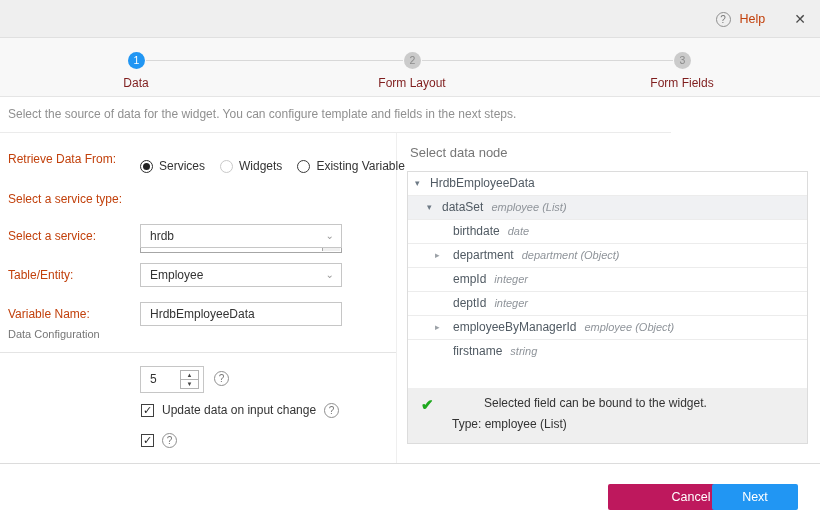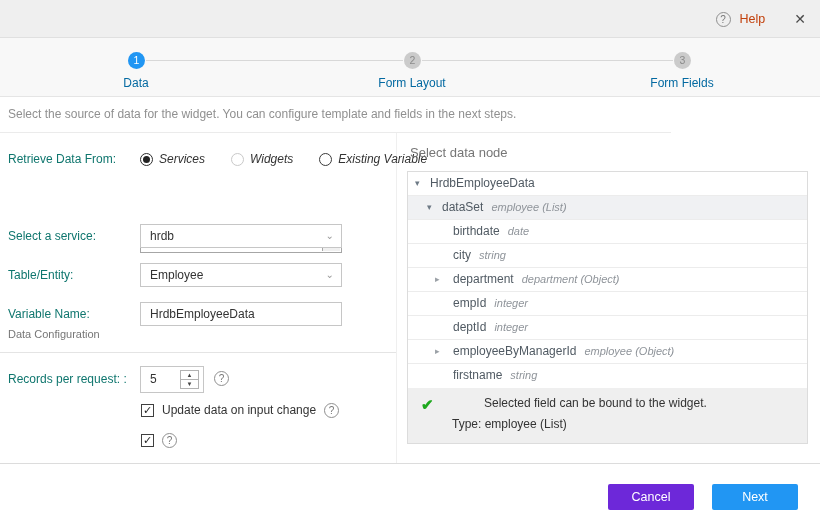--- a/index.html
+++ b/index.html
@@ -12,31 +12,31 @@
   .qicon{width:15px;height:15px;border:1px solid #8f8f8f;border-radius:50%;display:inline-flex;align-items:center;justify-content:center;font-size:10px;color:#777;box-sizing:border-box;cursor:pointer;}
   .hdr-help-text{color:#c2410c;font-size:12.5px;cursor:pointer;}
   .hdr-close{margin-left:20px;font-size:14px;color:#4a4a4a;cursor:pointer;}
 
   
   .stepper{position:absolute;left:0;top:38px;width:820px;height:59px;background:#f8f8f8;border-bottom:1px solid #e5e5e5;box-sizing:border-box;}
   .sline{position:absolute;top:22px;height:1px;background:#d8d8d8;}
   .scircle{position:absolute;top:14px;width:17px;height:17px;border-radius:50%;text-align:center;line-height:17px;font-size:10.5px;}
   .scircle.active{background:#2196f3;color:#fff;}
   .scircle.inactive{background:#cbcbcb;color:#8b8b8b;}
-  .slabel{position:absolute;top:38px;width:120px;text-align:center;color:#0369a1;font-size:12px;}
+  .slabel{position:absolute;top:38px;width:120px;text-align:center;color:#7f1d1d;font-size:12px;}
 
   
   .desc{position:absolute;left:0;top:97px;width:671px;height:36px;border-bottom:1px solid #ebebeb;box-sizing:border-box;}
   .desc span{position:absolute;left:8px;top:0;line-height:35px;color:#909090;}
 
   .vdiv{position:absolute;left:396px;top:133px;width:1px;height:330px;background:#efefef;}
 
   
-  .flabel{position:absolute;left:8px;color:#0f766e;}
-  .radios{position:absolute;left:140px;top:146px;height:26px;display:flex;align-items:center;gap:26px;font-style:italic;}
+  .flabel{position:absolute;left:8px;color:#c2410c;}
+  .radios{position:absolute;left:140px;top:153px;height:26px;display:flex;align-items:center;gap:15px;}
   .radio{display:flex;align-items:center;gap:6px;cursor:pointer;}
   .rdot{width:13px;height:13px;border-radius:50%;box-sizing:border-box;background:#fff;}
   .rdot.sel{border:1px solid #2d2d2d;position:relative;}
   .rdot.sel::after{content:"";position:absolute;left:2px;top:2px;width:7px;height:7px;border-radius:50%;background:#222;}
   .rdot.dis{border:1px solid #c9c9c9;}
   .rdot.off{border:1.5px solid #3a3a3a;}
 
   .nselect{position:absolute;left:140px;width:202px;box-sizing:border-box;border:1px solid #a6a6a6;background:#fff;cursor:pointer;}
   .nselect .txt{position:absolute;left:9px;top:0;line-height:24px;}
   .nbtn{position:absolute;right:1px;top:1px;bottom:1px;width:17px;background:#f0f0f0;border-left:1px solid #a6a6a6;display:flex;align-items:center;justify-content:center;color:#555;font-size:9px;}
@@ -74,21 +74,21 @@
   .l2 .tcaret{left:27px;} .l2 .tname{left:45px;}
 
   .msg{position:absolute;left:0;bottom:0;width:100%;height:55px;background:#efefef;box-sizing:border-box;}
   .msg-check{position:absolute;left:13px;top:8px;color:#1ea81e;font-size:15px;font-weight:bold;}
   .msg-l1{position:absolute;left:44px;top:8px;color:#333;margin-left:32px;}
   .msg-l2{position:absolute;left:44px;top:29px;color:#333;}
 
   
   .fdiv{position:absolute;left:0;top:463px;width:820px;height:1px;background:#dcdcdc;}
   .btn{position:absolute;top:484px;width:86px;height:26px;border:none;border-radius:2px;color:#fff;font-size:12.5px;font-family:"Liberation Sans",sans-serif;text-align:center;line-height:26px;cursor:pointer;}
-  .btn-cancel{left:608px;background:#6d28d9;}
+  .btn-cancel{left:608px;background:#be185d;padding-left:40px;}
   .btn-next{left:712px;background:#2196f3;}
 </style>
 </head>
 <body>
 
 <div id="dialog">
 
   <div class="hdr">
     <div class="hdr-right">
       <span class="qicon">?</span>
@@ -123,20 +123,21 @@
     <span class="radio">
       <span class="rdot dis"></span>
       <span>Widgets</span>
     </span>
     <span class="radio">
       <span class="rdot off"></span>
       <span>Existing Variable</span>
     </span>
   </div>
 
+  <div class="flabel" style="top:186px;line-height:27px;">Select a service type:</div>
   <div class="nselect" style="top:186px;height:27px;margin-top:40px;">
     <span class="txt" style="line-height:25px;">Database CRUD</span>
     <span class="nbtn">⌄</span>
   </div>
 
   <div class="flabel" style="top:224px;line-height:24px;">Select a service:</div>
   <div class="fselect" style="top:224px;">
     <span class="txt">hrdb</span>
     <span class="chev">⌄</span>
   </div>
@@ -148,21 +149,20 @@
   </div>
 
   <div class="flabel" style="top:302px;line-height:24px;">Variable Name:</div>
   <div class="finput" style="top:302px;">
     <span class="txt">HrdbEmployeeData</span>
   </div>
 
   <div class="secthead">Data Configuration</div>
   <div class="sectline"></div>
 
-  <div class="flabel" style="top:366px;line-height:27px;">Records per request: :</div>
   <div class="spinner">
     <span class="val">5</span>
     <span class="steppers">
       <span class="up">▲</span>
       <span class="dn">▼</span>
     </span>
   </div>
   <span class="qicon" style="position:absolute;left:214px;top:371px;">?</span>
 
   <div class="cbrow" style="top:402px;height:16px;">
@@ -182,23 +182,20 @@
       <span class="tname">HrdbEmployeeData</span>
     </div>
     <div class="trow l1 selected">
       <span class="tcaret exp">▾</span>
       <span class="tname"><span>dataSet</span><span class="ttype">employee (List)</span></span>
     </div>
     <div class="trow l2">
       <span class="tname"><span>birthdate</span><span class="ttype">date</span></span>
     </div>
     <div class="trow l2">
-      <span class="tname"><span>city</span><span class="ttype">string</span></span>
-    </div>
-    <div class="trow l2">
       <span class="tcaret col">▸</span>
       <span class="tname"><span>department</span><span class="ttype">department (Object)</span></span>
     </div>
     <div class="trow l2">
       <span class="tname"><span>empId</span><span class="ttype">integer</span></span>
     </div>
     <div class="trow l2">
       <span class="tname"><span>deptId</span><span class="ttype">integer</span></span>
     </div>
     <div class="trow l2">

